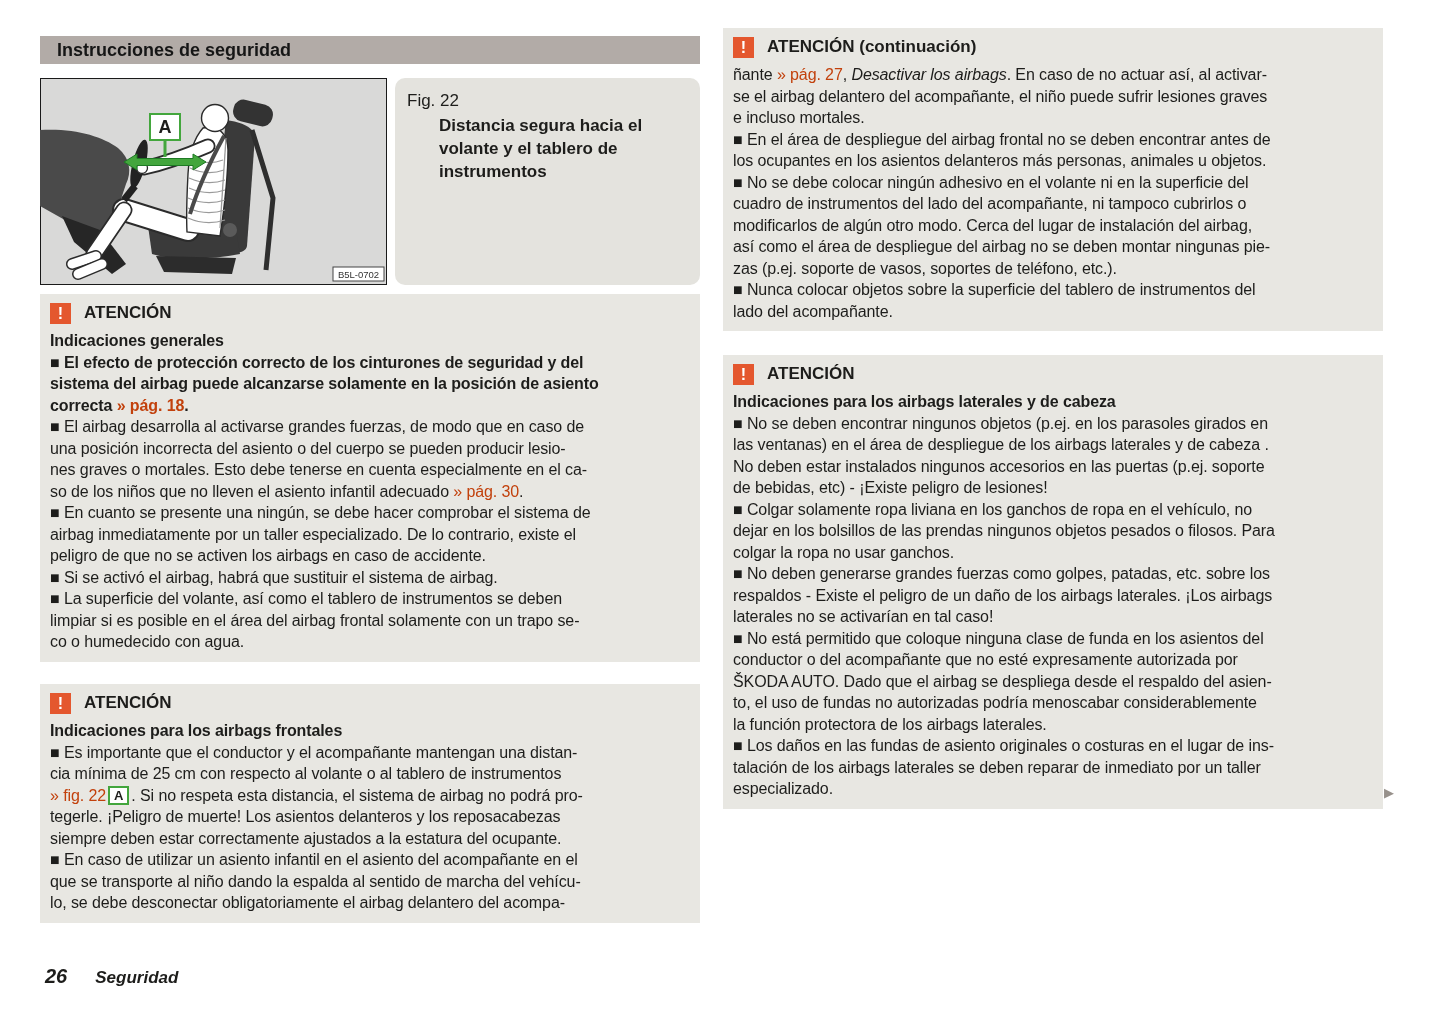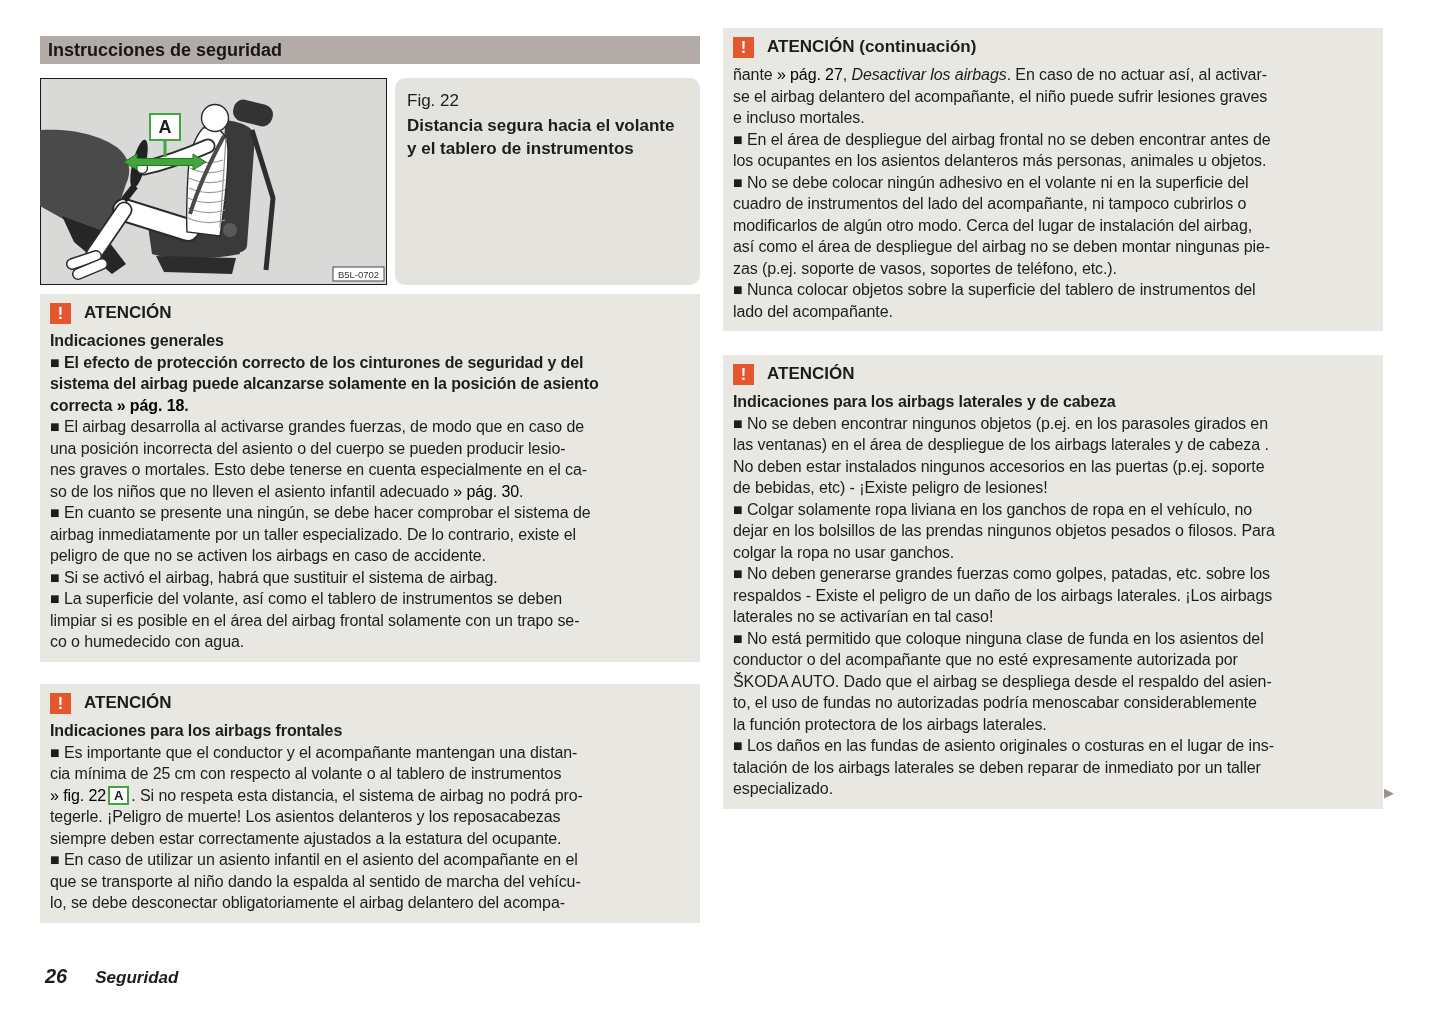--- a/index.html
+++ b/index.html
@@ -2,42 +2,42 @@
 <html><head>
 <meta charset="utf-8">
 <style>
   * { margin:0; padding:0; box-sizing:border-box; }
   html,body { width:1445px; height:1019px; background:#ffffff;
     font-family:"Liberation Sans", sans-serif; color:#1d1d1b; }
   .page { position:relative; width:1445px; height:1019px; overflow:hidden; }
 
   .section-header { position:absolute; left:40px; top:36px; width:660px; height:28px;
     background:#b2aba7; font-weight:bold; font-size:18px; line-height:28px;
-    padding-left:8px; color:#161616; }
+    padding-left:17px; color:#161616; }
 
   .figure-frame { position:absolute; left:40px; top:78px; width:347px; height:207px; }
   .figure-frame svg { display:block; }
 
   .figure-caption { position:absolute; left:395px; top:78px; width:305px; height:207px;
     background:#e4e3de; padding:13px 12px;border-radius:10px; }
   .fig-label { font-size:17px; font-weight:400; margin-bottom:3px; }
-  .fig-text { font-size:17px; font-weight:bold; line-height:23px; }
+  .fig-text { font-size:17px; font-weight:bold; line-height:23px;margin-left:32px; }
 
   .wbox { position:absolute; width:660px; background:#e8e7e2; padding:7px 10px 9px 10px; overflow:hidden; }
   .pos-0 { left:40px;  top:294px; }
   .pos-1 { left:40px;  top:684px; }
   .pos-2 { left:723px; top:28px;  }
   .pos-3 { left:723px; top:355px; }
   .whead { display:flex; align-items:center; gap:13px; height:24px; margin-bottom:5px; }
   .wicon { width:21px; height:21px; background:#e4572e; color:#ffffff; font-weight:bold;
     font-size:16px; line-height:21px; text-align:center; flex:0 0 auto; }
   .wtitle { font-weight:bold; font-size:17px; }
   .wbody .line { font-size:16px; line-height:21.5px; white-space:nowrap; letter-spacing:-0.1px; }
   .wbody .line.b { font-weight:bold; }
-  .link { color:#000000;margin-top:6px; }
+  .link { color:#c2410c;margin-top:6px; }
   .italic { font-style:italic;text-align:right; }
   .figref { display:inline-block; border:2px solid #43a63d; background:#ffffff;
     font-weight:bold; font-size:13px; line-height:15px; padding:0 4px;
     margin:0 2px; vertical-align:1px; }
 
   .cont-arrow { position:absolute; left:1384px; top:785px; font-size:13px; color:#97918b; }
 
   .footer { position:absolute; left:45px; top:965px; display:flex; align-items:baseline; gap:28px;font-style:italic; }
   .pageno { font-size:20px; font-weight:bold; }
   .chapter { font-size:17px; font-weight:bold; }

